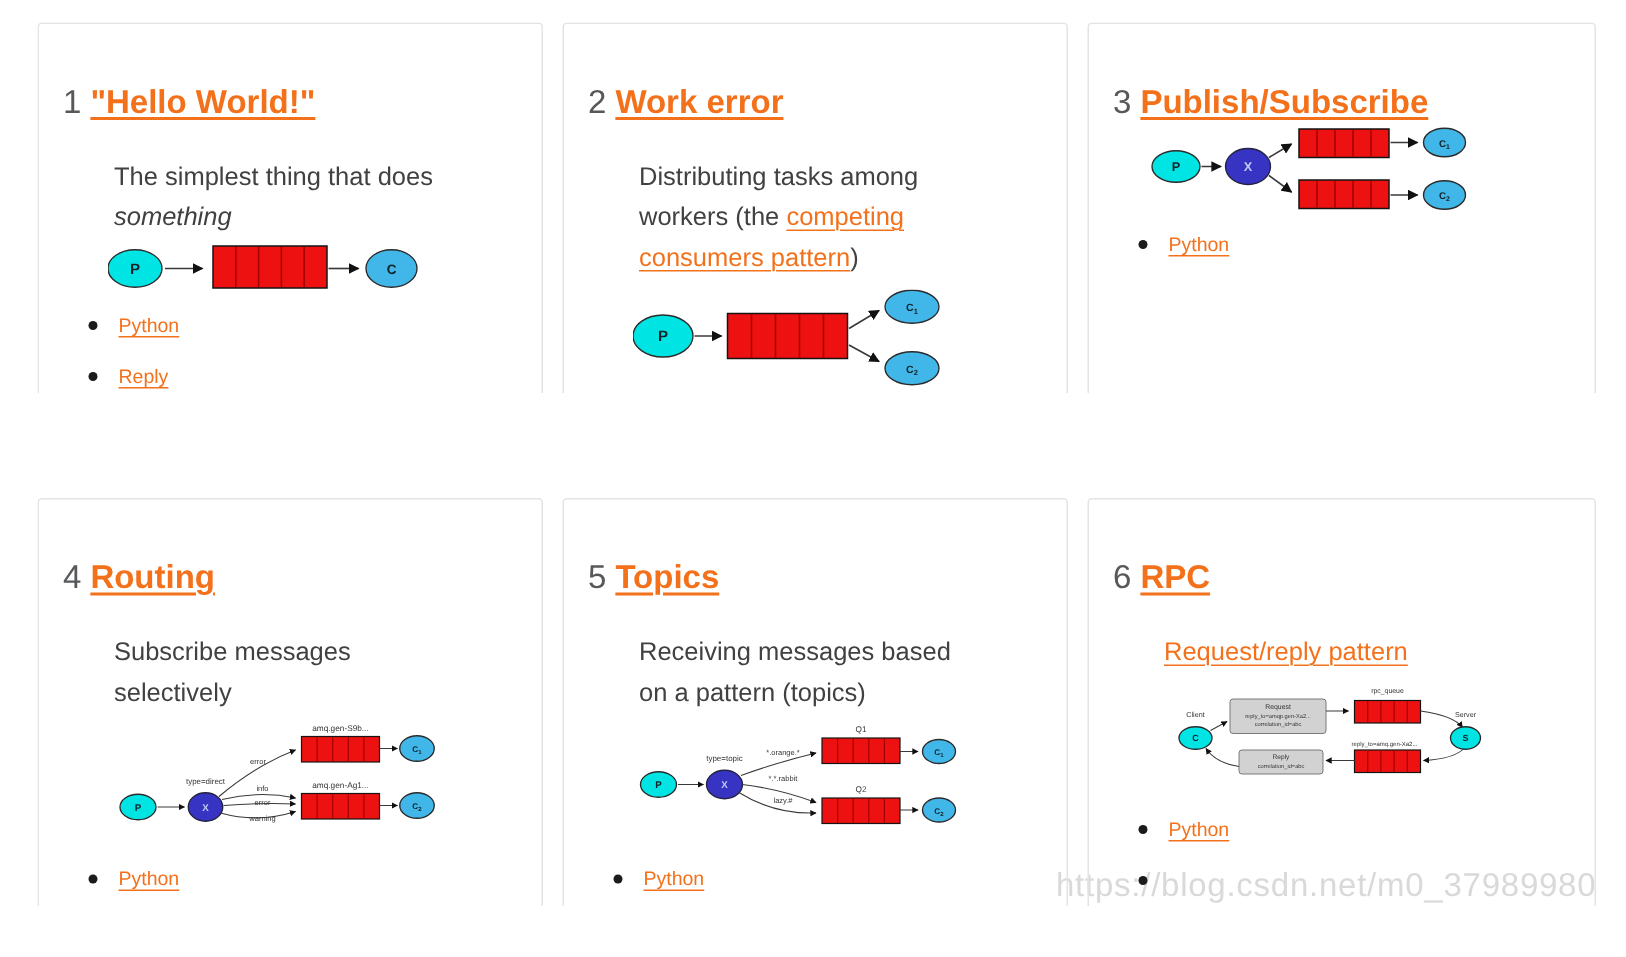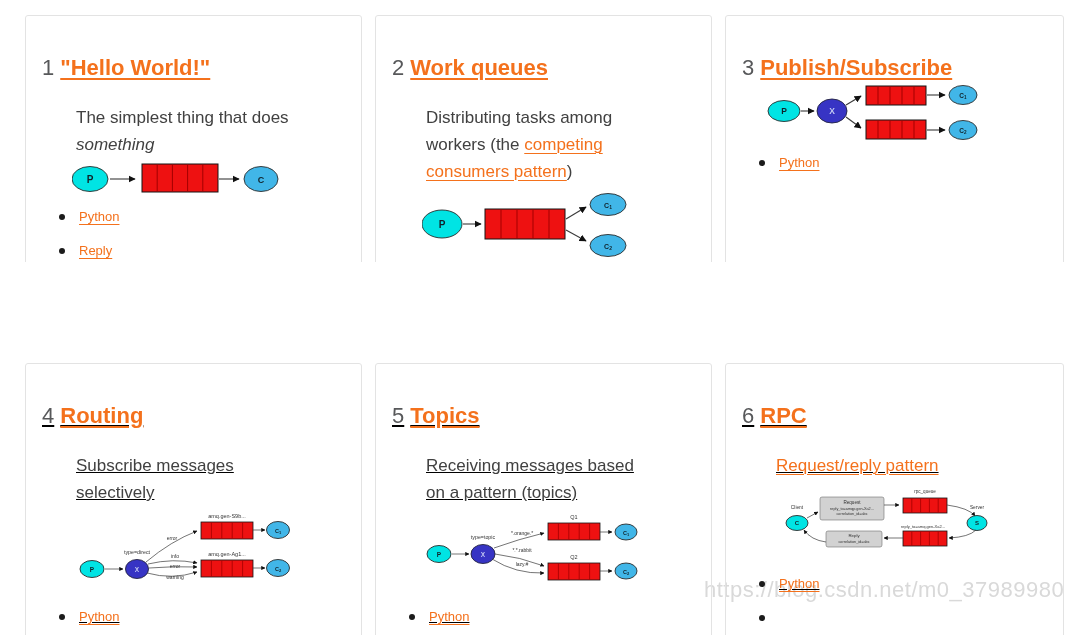--- a/index.html
+++ b/index.html
@@ -8,21 +8,21 @@
 
   .watermark {
     position:absolute; left:704px; top:577px; z-index:0;
     font-size:22px; color:var(--watermark); letter-spacing:0.5px; white-space:nowrap;
   }
 
   .page { position:relative; z-index:1; }
 
   .row { display:flex; gap:13px; margin-left:25px; overflow:hidden; }
   .row1 { margin-top:15px; height:247px; }
-  .row2 { margin-top:101px; height:272px;text-decoration:underline; }
+  .row2 { margin-top:70px; height:272px; }
 
   .card {
     width:337px; flex:0 0 337px; height:430px;
     border:1px solid var(--border); border-radius:3px;
     background:transparent; position:relative;
   }
   .card:last-child { width:339px; flex-basis:339px; }
 
   h2 { margin:38px 0 0 16px; font-size:22px; line-height:28px; font-weight:400; white-space:nowrap; }
   .num { color:var(--muted); margin-right:6px; }
@@ -115,21 +115,21 @@
         <text class="node-t" x="189" y="22.5" font-size="9">C</text>
       </svg>
       <ul class="link-list">
         <li><a>Python</a></li>
         <li><a>Reply</a></li>
       </ul>
     </div>
 
     <div class="card c2">
       <h2>
-        <span class="num">2</span><a class="title-link">Work queues</a>
+        <span class="num">2</span><a class="title-link">Work error</a>
       </h2>
       <p class="desc">
         <span>Distributing tasks among workers (the</span>
         <a>competing consumers pattern</a><span>)</span>
       </p>
       <svg class="dg dg-2" width="215" height="72" viewBox="0 0 215 72">
         <defs>
             <marker id="a2" viewBox="0 0 10 10" refX="9" refY="5" markerWidth="6.5" markerHeight="6.5" orient="auto">
               <path d="M0,0L10,5L0,10z" fill="#111"></path>
             </marker>

